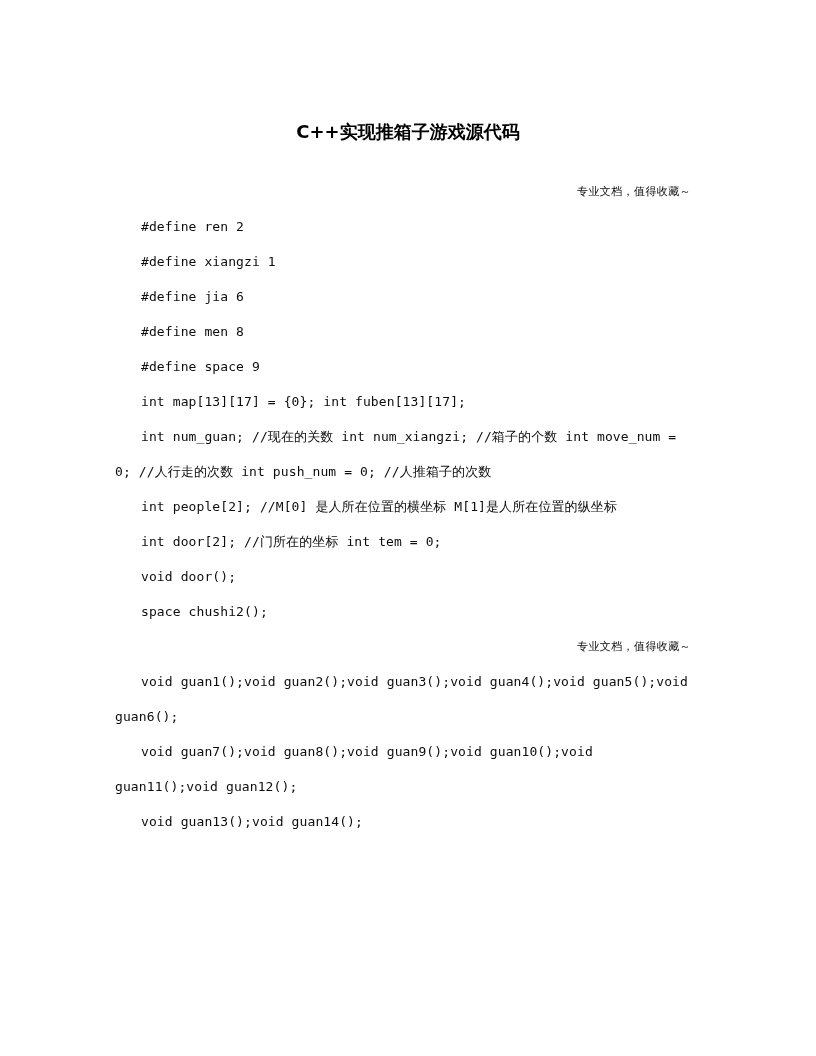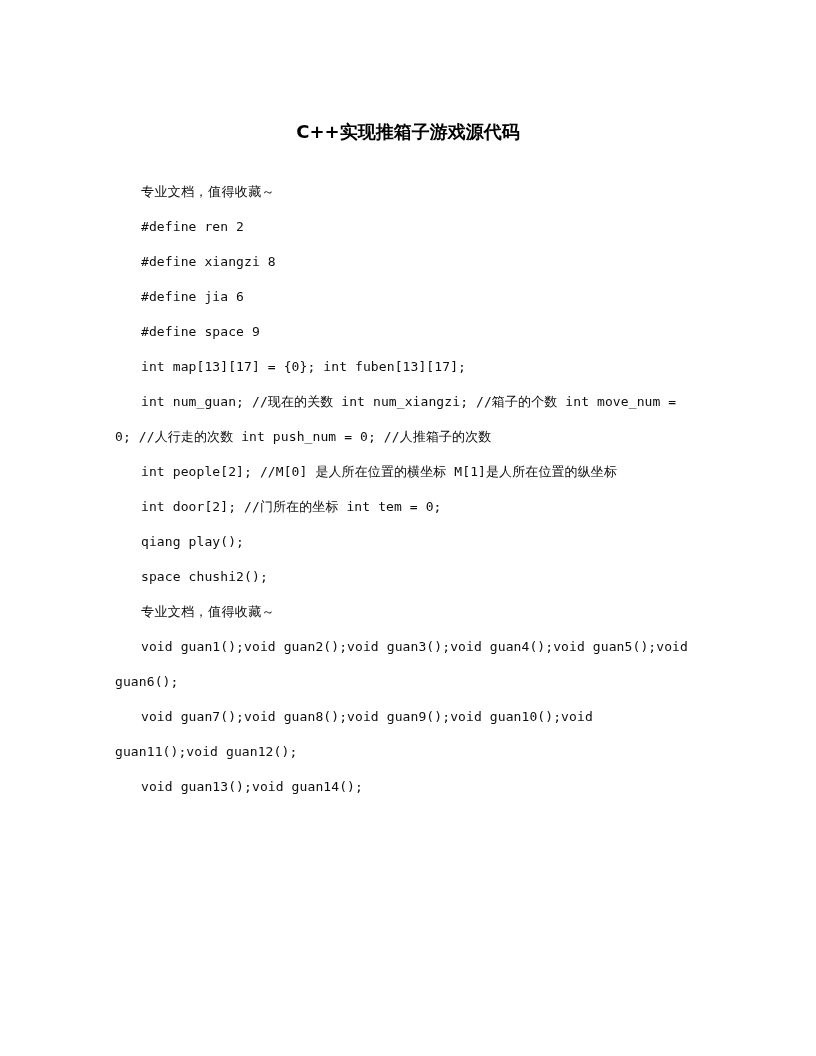--- a/index.html
+++ b/index.html
@@ -57,43 +57,45 @@
     text-indent: 26px;
     white-space: normal;
     word-break: break-word;
     margin: 0;
     letter-spacing: 0.1px;
   }
 
   
   .para.cjk {
     font-family: "DejaVu Sans", "Liberation Sans", sans-serif;
-    font-size: 13px;
+    font-size: 11px;
     letter-spacing: 0.4px;
+    text-align: right;
   }
 </style>
 </head>
 <body>
 
 <div class="page">
 
   <div class="doc-title">C++实现推箱子游戏源代码</div>
 
   <div class="body-col">
 
     <p class="para cjk">专业文档，值得收藏～</p>
     <p class="para">#define ren 2</p>
-    <p class="para">#define xiangzi 8</p>
+    <p class="para">#define xiangzi 1</p>
     <p class="para">#define jia 6</p>
+    <p class="para">#define men 8</p>
     <p class="para">#define space 9</p>
     <p class="para">int map[13][17] = {0}; int fuben[13][17];</p>
     <p class="para">int num_guan; //现在的关数 int num_xiangzi; //箱子的个数 int move_num = 0; //人行走的次数 int push_num = 0; //人推箱子的次数</p>
     <p class="para">int people[2]; //M[0] 是人所在位置的横坐标 M[1]是人所在位置的纵坐标</p>
     <p class="para">int door[2]; //门所在的坐标 int tem = 0;</p>
-    <p class="para">qiang play();</p>
+    <p class="para">void door();</p>
     <p class="para">space chushi2();</p>
     <p class="para cjk">专业文档，值得收藏～</p>
     <p class="para">void guan1();void guan2();void guan3();void guan4();void guan5();void guan6();</p>
     <p class="para">void guan7();void guan8();void guan9();void guan10();void guan11();void guan12();</p>
     <p class="para">void guan13();void guan14();</p>
 
   </div>
 </div>
 
 </body></html>

